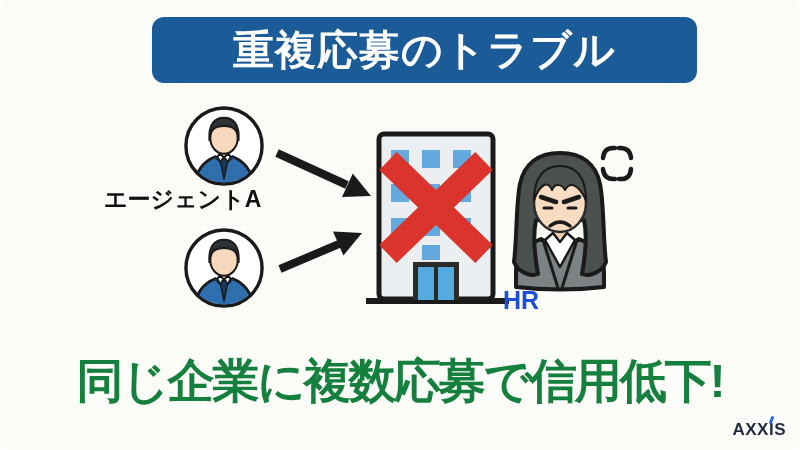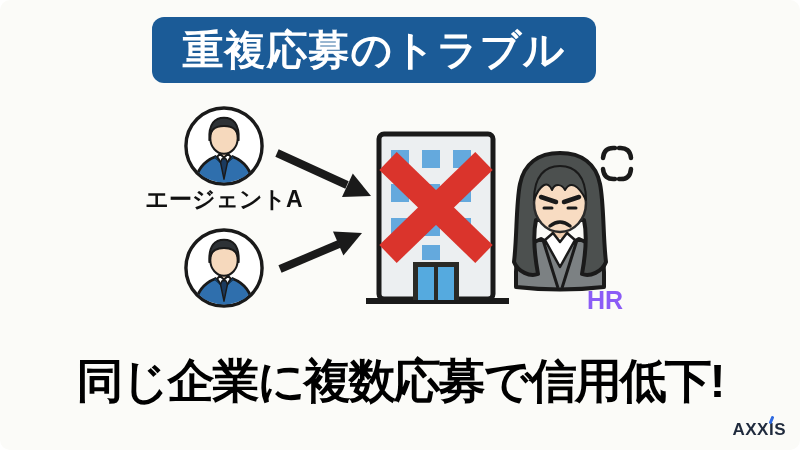--- a/index.html
+++ b/index.html
@@ -3,48 +3,48 @@
 <meta charset="utf-8">
 <style>
   html,body{margin:0;padding:0;background:#ffffff;}
   .stage{
     position:relative;width:800px;height:450px;overflow:hidden;
     background:#fbfbf8;border-radius:10px;
     font-family:"Liberation Sans","DejaVu Sans",sans-serif;
   }
   
   .banner{
-    position:absolute;left:152px;top:17px;width:444px;height:66px;
+    position:absolute;left:152px;top:17px;width:545px;height:66px;
     background:#1b5b97;border-radius:12px;
     display:flex;align-items:center;justify-content:center;
   }
   .banner span{
     color:#ffffff;font-size:41px;font-weight:900;letter-spacing:1px;white-space:nowrap;
   }
   
   .avatar{position:absolute;width:82px;height:82px;}
   .avatar-a{left:183px;top:105px;}
   .avatar-b{left:183px;top:227px;}
   .agent-label{
-    position:absolute;left:104px;width:240px;text-align:center;
+    position:absolute;left:104px;width:240px;text-align:left;
     font-size:23px;font-weight:800;color:#111;white-space:nowrap;
   }
   .agent-label-a{top:184px;}
   .agent-label-b{top:306px;}
   
   .scene{position:absolute;left:0;top:0;width:800px;height:450px;}
   
   .hr-label{
-    position:absolute;left:503px;top:286px;width:120px;text-align:right;
-    font-size:25px;font-weight:800;color:#8b5cf6;
+    position:absolute;left:503px;top:286px;width:120px;text-align:left;
+    font-size:25px;font-weight:800;color:#1d4ed8;
   }
   
   .caption{
     position:absolute;left:0;top:350px;width:800px;text-align:center;
-    font-size:47px;font-weight:900;color:#000000;letter-spacing:-2px;white-space:nowrap;
+    font-size:47px;font-weight:900;color:#15803d;letter-spacing:-2px;white-space:nowrap;
   }
   
   .brand{
     position:absolute;right:14px;bottom:8px;height:22px;text-align:right;
   }
   .brand-text{
     font-size:17px;font-weight:800;color:#1f2a3d;letter-spacing:0.5px;
     position:relative;display:inline-block;
   }
   .brand-accent{

